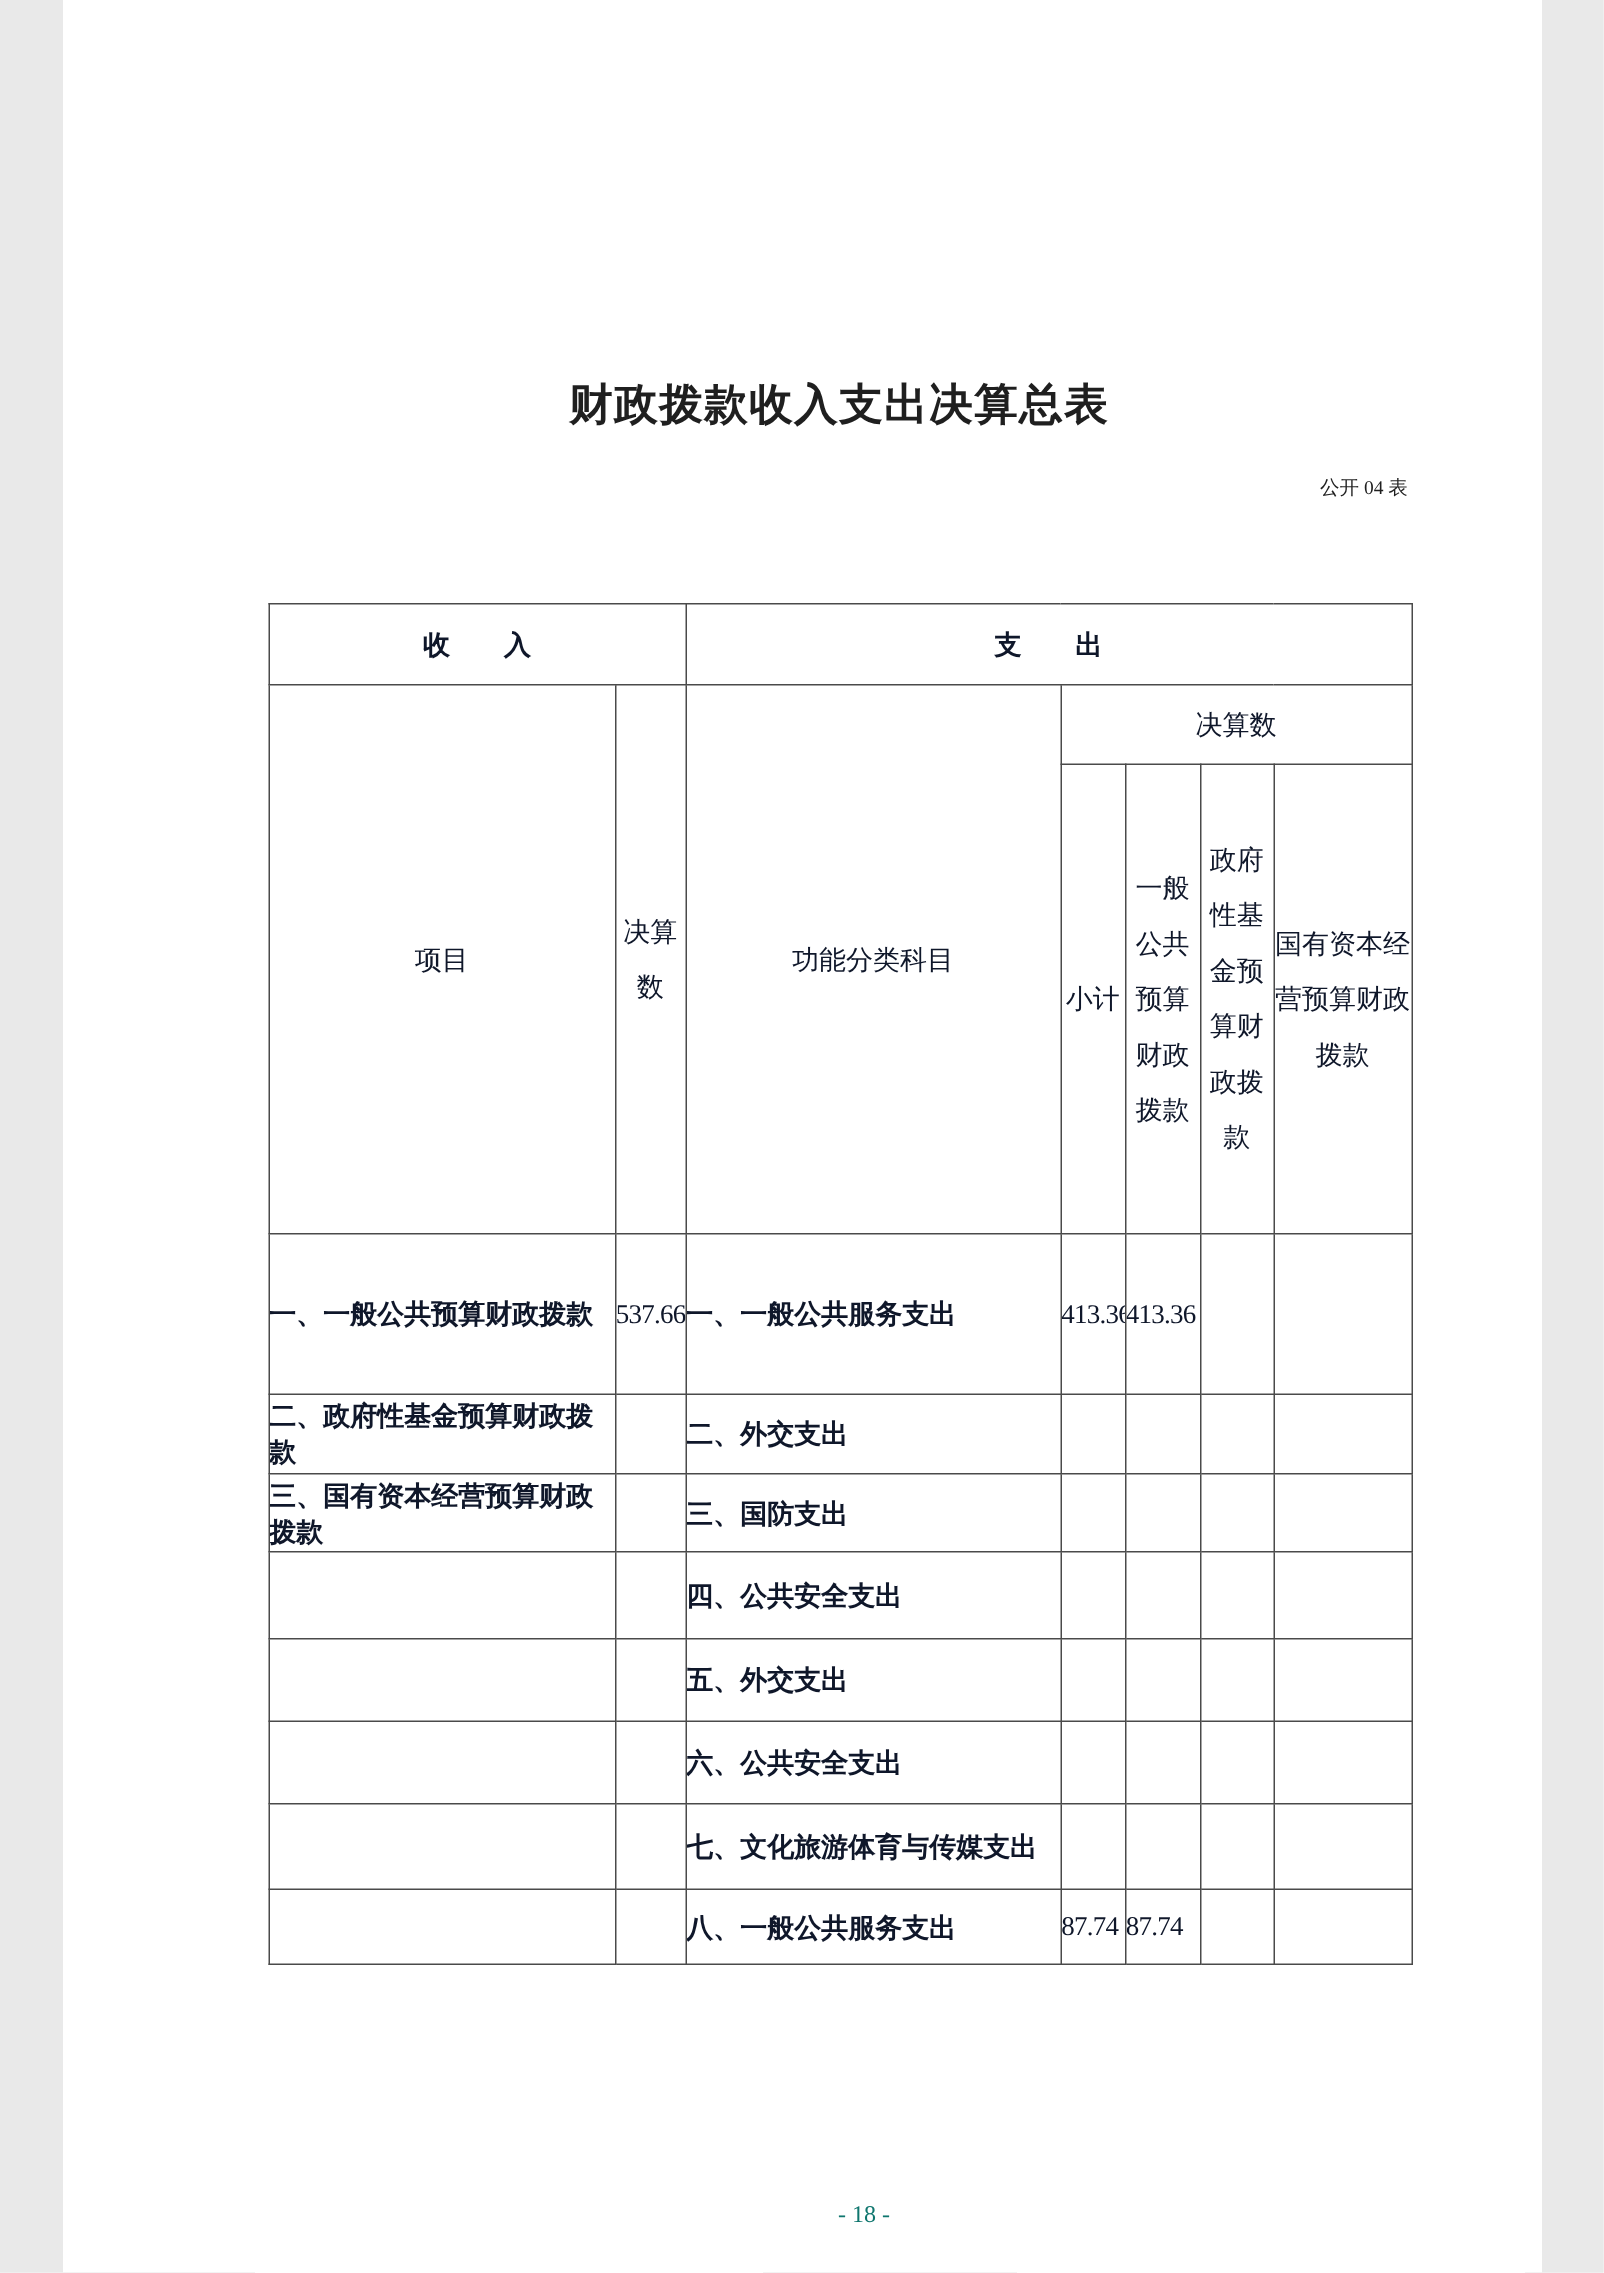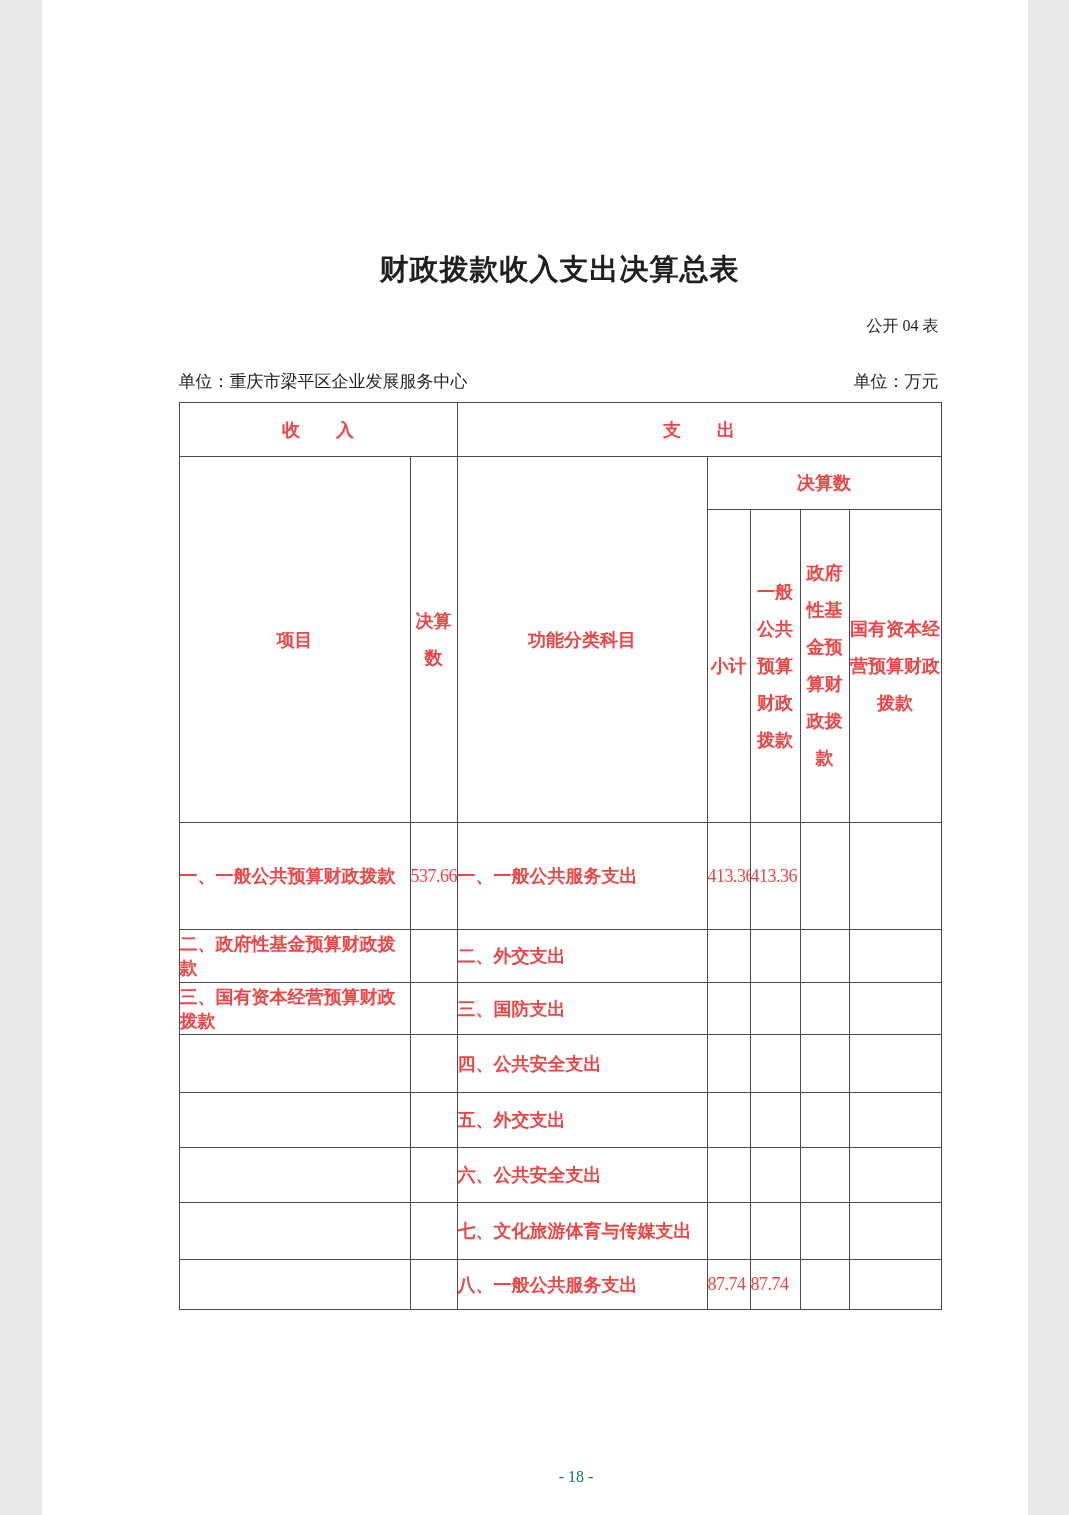--- a/index.html
+++ b/index.html
@@ -11,70 +11,66 @@
     font-family:"Liberation Serif","DejaVu Serif",serif;
     color:#1f1f1f;
     overflow:hidden;
   }
   .title{
     position:absolute;top:250px;left:137px;width:762px;margin:0;
     text-align:center;font-size:29px;font-weight:700;letter-spacing:1px;
   }
   .table-code{
     position:absolute;top:316px;left:137px;width:760px;
-    text-align:right;font-size:16px;
+    text-align:right;font-size:13px;
   }
   .meta{
     position:absolute;top:370px;left:137px;width:760px;
     display:flex;justify-content:space-between;font-size:17px;
   }
   table.budget{
     position:absolute;top:402px;left:137px;
     width:763px;border-collapse:collapse;table-layout:fixed;
-    font-size:18px;color:#ef4444;
+    font-size:18px;color:#0f172a;
   }
   table.budget td{
     border:1px solid #4a4a4a;
     padding:0;overflow:hidden;vertical-align:middle;
   }
   tr.r-sec{height:54px;}
   tr.r-grp{height:53px;}
   tr.r-sub{height:313px;}
   tr.d1{height:107px;}
   tr.d2{height:53px;}
   tr.d3{height:52px;}
   tr.d4{height:58px;}
   tr.d5{height:55px;}
   tr.d6{height:55px;}
   tr.d7{height:57px;}
   tr.d8{height:50px;}
   td.sec-h{text-align:center;font-weight:700;}
-  td.col-h{text-align:center;font-weight:700;}
+  td.col-h{text-align:center;font-weight:400;}
   td.wrap{word-break:break-all;line-height:37px;text-align:center;}
   td.item{text-align:left;padding-left:3px;font-weight:700;}
   td.num{text-align:left;padding-left:2px;font-weight:400;letter-spacing:-0.5px;margin-top:39px;}
   td.v-top{vertical-align:top;padding-top:15px;}
   .footer{
     position:absolute;top:1468px;left:0;width:1069px;
     text-align:center;font-size:16px;color:#0f766e;
   }
 </style>
 </head>
 <body>
 
 <div class="page">
 
   <h1 class="title">财政拨款收入支出决算总表</h1>
 
   <div class="table-code">公开 04 表</div>
 
-  <div class="meta">
-    <span>单位：重庆市梁平区企业发展服务中心</span>
-    <span>单位：万元</span>
-  </div>
 
   <table class="budget">
     <colgroup>
       <col style="width:231px">
       <col style="width:47px">
       <col style="width:250px">
       <col style="width:43px">
       <col style="width:50px">
       <col style="width:49px">
       <col style="width:92px">

